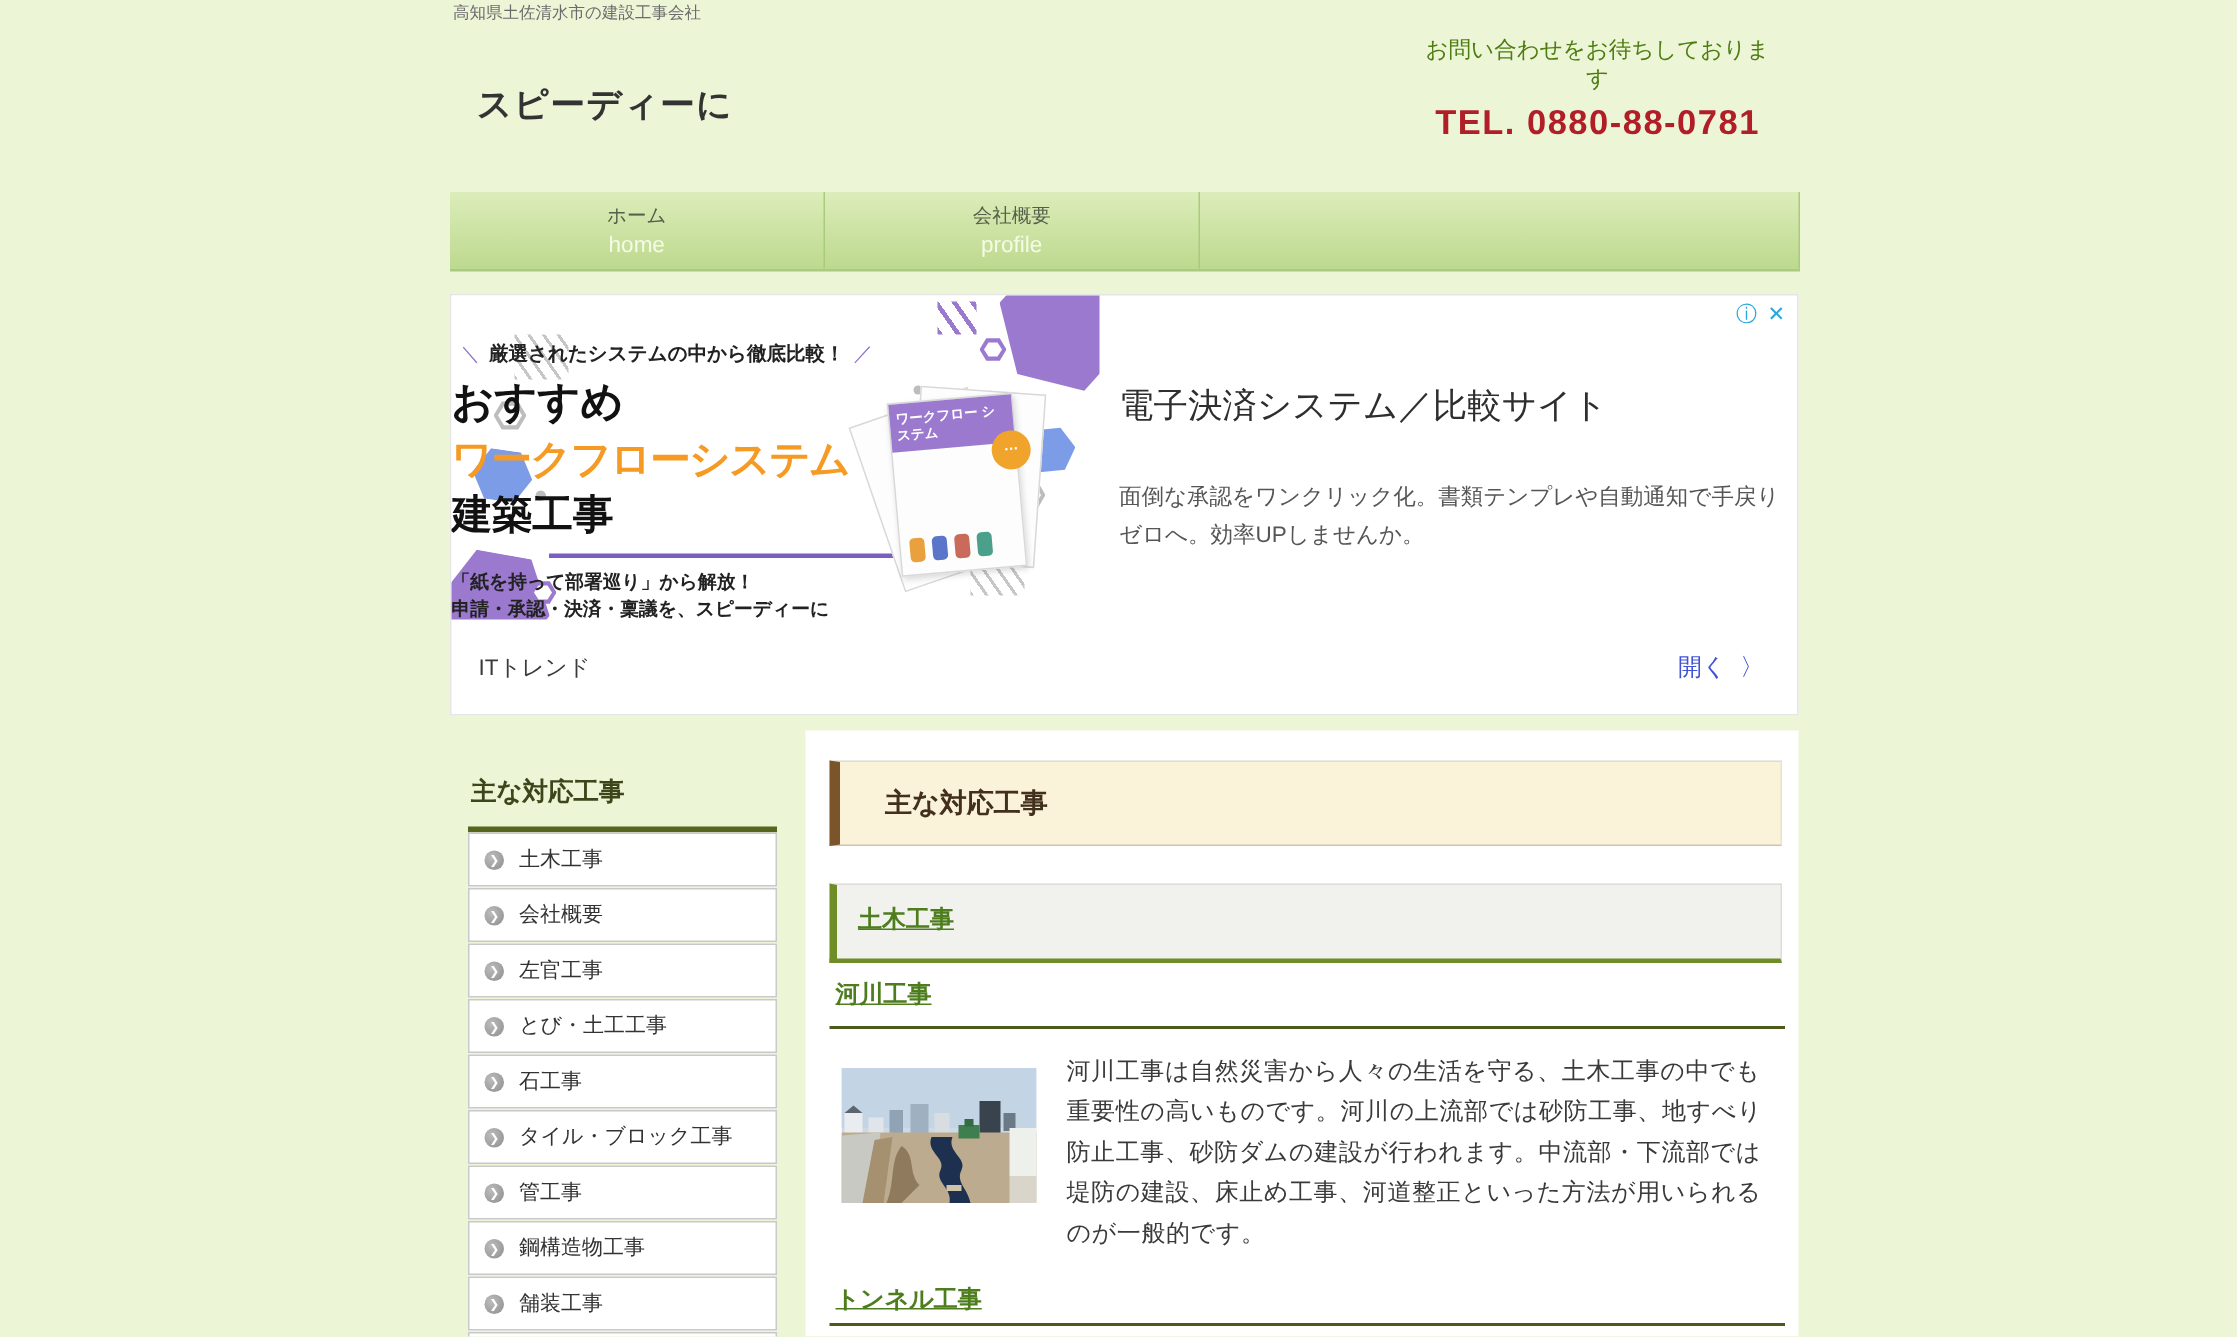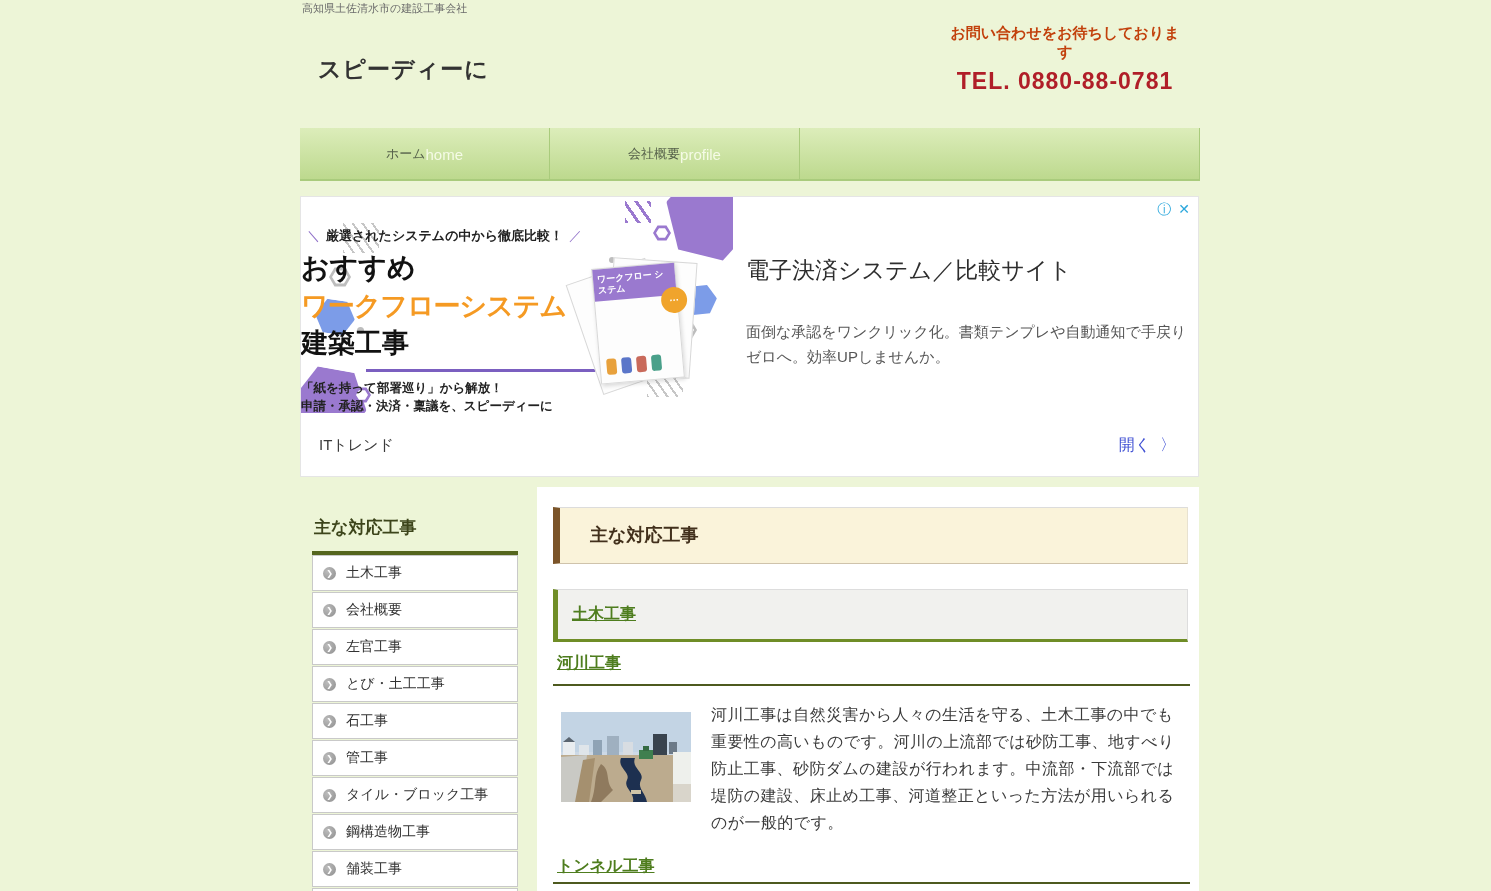--- a/index.html
+++ b/index.html
@@ -4,27 +4,27 @@
 <style>
   * { margin:0; padding:0; box-sizing:border-box; }
   html,body { width:1491px; height:891px; }
   body { font-family:"Liberation Sans","DejaVu Sans",sans-serif; background:#edf5d7; position:relative; overflow:hidden; }
   .abs { position:absolute; }
 
   
   #tagline { left:302px; top:1px; font-size:11px; color:#6b6b6b; }
   #company { left:318px; top:54px; font-size:23px; font-weight:bold; color:#333; letter-spacing:1px; }
   #contact { left:945px; top:24px; width:240px; text-align:center; }
-  #contact .note { font-size:15px; color:#c2410c;font-weight:bold; }
+  #contact .note { font-size:15px; color:#4d7c0f; }
   #contact .tel { margin-top:6px; font-size:23px; font-weight:bold; color:#b01e28; letter-spacing:1px; }
 
   
   #nav { left:300px; top:128px; width:900px; height:53px; display:flex;
          background:linear-gradient(#dcedba,#bdd98e); border-bottom:2px solid #a9cb7c; }
-  .nav-cell { width:250px; height:100%; border-right:1px solid #a9cb7c; display:flex; flex-direction:row; align-items:center; justify-content:center; cursor:pointer; }
+  .nav-cell { width:250px; height:100%; border-right:1px solid #a9cb7c; display:flex; flex-direction:column; align-items:center; justify-content:center; cursor:pointer; }
   .nav-cell .jp { font-size:13px; color:#55604a; }
   .nav-cell .en { font-size:15px; color:#f5fbe6; margin-top:2px; }
   .nav-fill { flex:1; }
 
   
   #ad { left:300px; top:196px; width:899px; height:281px; background:#fff; border:1px solid #e5e5e5; }
   #ad-creative { position:absolute; left:0; top:0; width:432px; height:216px; background:#fff; overflow:hidden; cursor:pointer; }
   .hex { position:absolute; clip-path:polygon(25% 3%,75% 3%,100% 50%,75% 97%,25% 97%,0 50%); }
   .hex-outline-inner { position:absolute; left:3px; top:3px; right:3px; bottom:3px; background:#fff; clip-path:polygon(25% 3%,75% 3%,100% 50%,75% 97%,25% 97%,0 50%); }
   .stripes { position:absolute; background:repeating-linear-gradient(55deg,#c6c6c6 0 2px,transparent 2px 8px); }
@@ -183,25 +183,25 @@
   <div class="side-item">
       <span class="blt"></span>
       <span class="lbl">とび・土工工事</span>
     </div>
   <div class="side-item">
       <span class="blt"></span>
       <span class="lbl">石工事</span>
     </div>
   <div class="side-item">
       <span class="blt"></span>
+      <span class="lbl">タイル・ブロック工事</span>
+    </div>
+  <div class="side-item">
+      <span class="blt"></span>
       <span class="lbl">管工事</span>
-    </div>
-  <div class="side-item">
-      <span class="blt"></span>
-      <span class="lbl">タイル・ブロック工事</span>
     </div>
   <div class="side-item">
       <span class="blt"></span>
       <span class="lbl">鋼構造物工事</span>
     </div>
   <div class="side-item">
       <span class="blt"></span>
       <span class="lbl">舗装工事</span>
     </div>
   <div class="side-item partial"></div>

